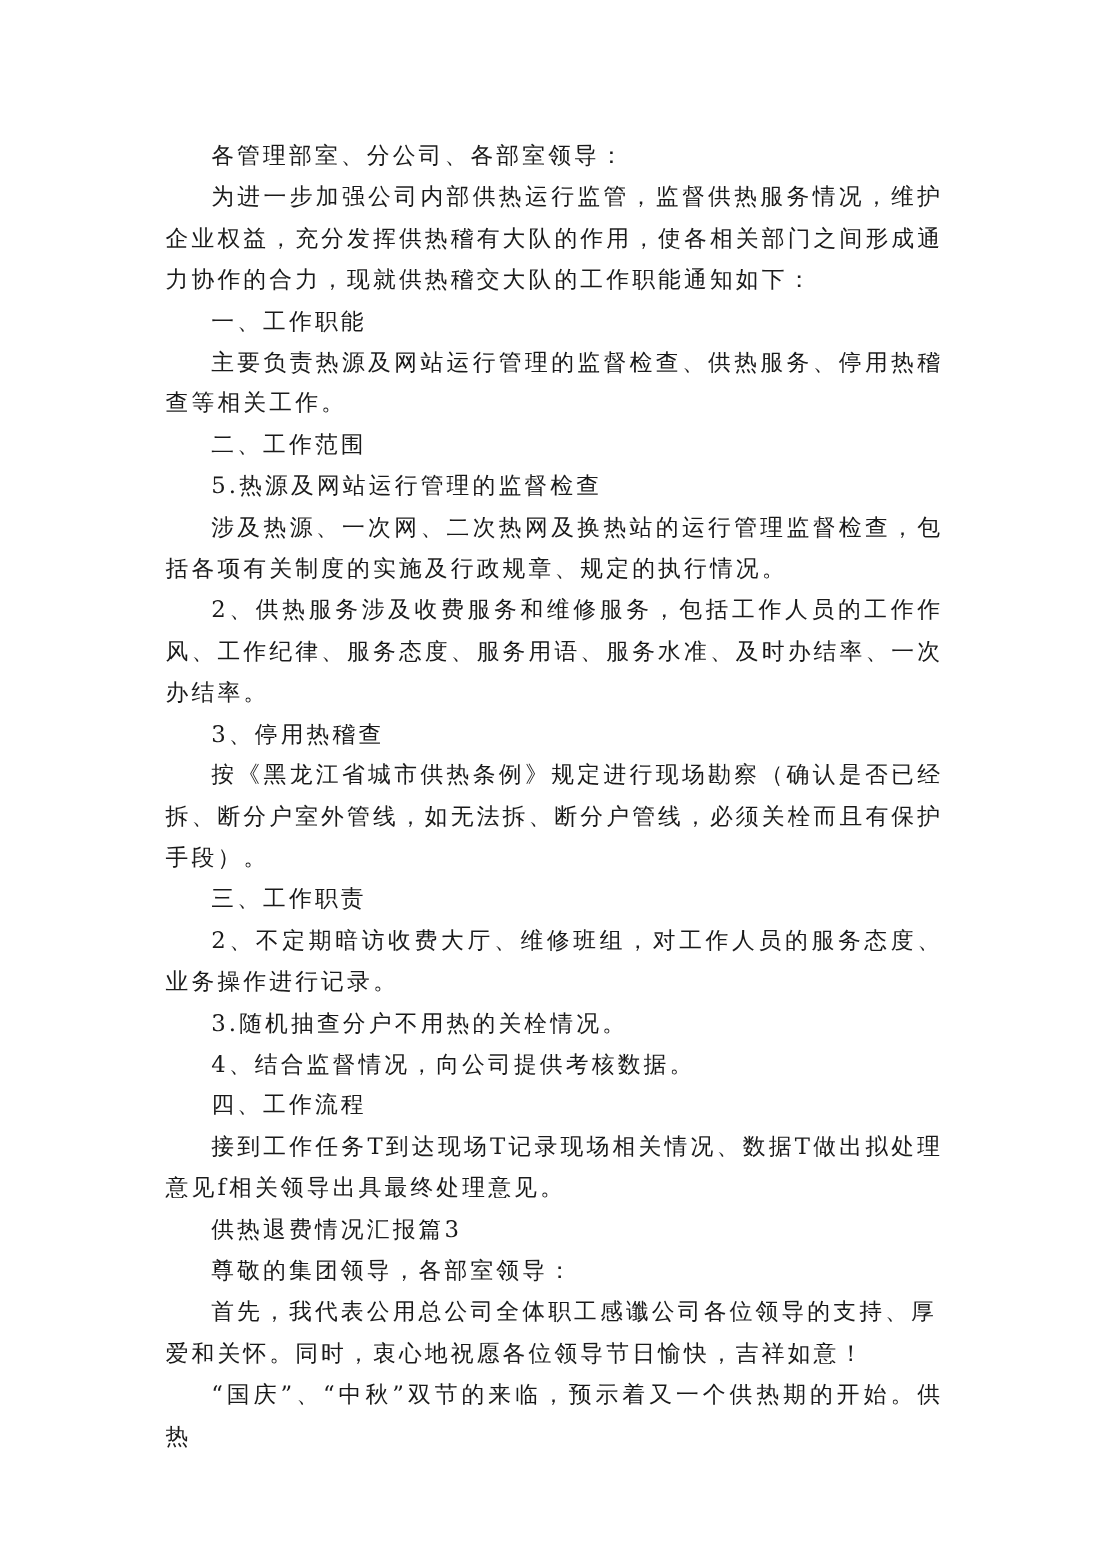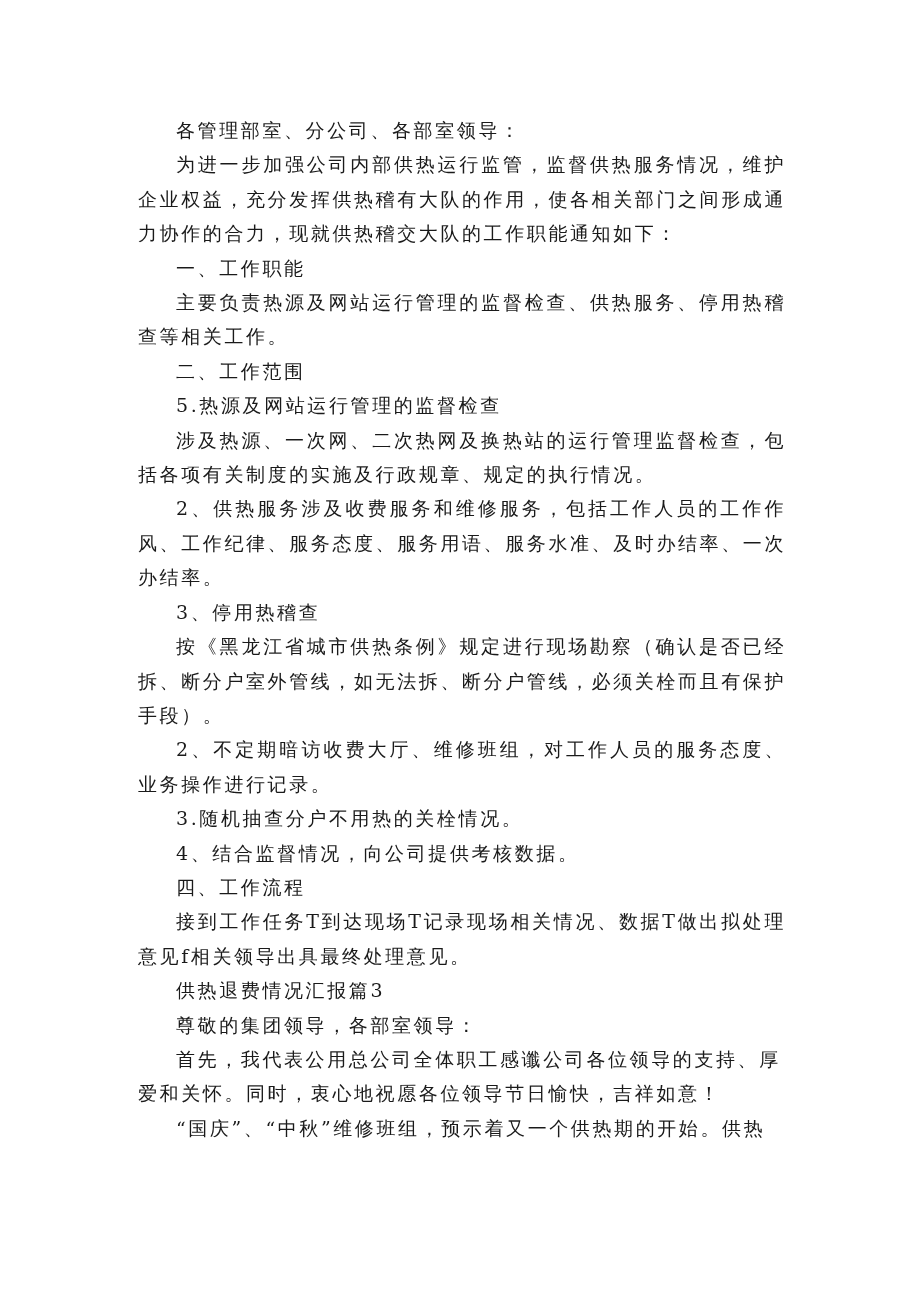--- a/index.html
+++ b/index.html
@@ -52,25 +52,26 @@
   <p class="heading">一、工作职能</p>
   <p class="para indent">主要负责热源及网站运行管理的监督检查、供热服务、停用热稽查等相关工作。</p>
 
   <p class="heading">二、工作范围</p>
   <p class="para indent">5.热源及网站运行管理的监督检查</p>
   <p class="para indent">涉及热源、一次网、二次热网及换热站的运行管理监督检查，包括各项有关制度的实施及行政规章、规定的执行情况。</p>
   <p class="para indent">2、供热服务涉及收费服务和维修服务，包括工作人员的工作作风、工作纪律、服务态度、服务用语、服务水准、及时办结率、一次办结率。</p>
   <p class="para indent">3、停用热稽查</p>
   <p class="para indent">按《黑龙江省城市供热条例》规定进行现场勘察（确认是否已经拆、断分户室外管线，如无法拆、断分户管线，必须关栓而且有保护手段）。</p>
 
+  <p class="heading">三、工作职责</p>
   <p class="para indent">2、不定期暗访收费大厅、维修班组，对工作人员的服务态度、业务操作进行记录。</p>
   <p class="para indent">3.随机抽查分户不用热的关栓情况。</p>
   <p class="para indent">4、结合监督情况，向公司提供考核数据。</p>
 
   <p class="heading">四、工作流程</p>
   <p class="para indent">接到工作任务T到达现场T记录现场相关情况、数据T做出拟处理意见f相关领导出具最终处理意见。</p>
 
   <p class="heading">供热退费情况汇报篇3</p>
   <p class="para indent">尊敬的集团领导，各部室领导：</p>
   <p class="para indent">首先，我代表公用总公司全体职工感谶公司各位领导的支持、厚</p>
   <p class="para">爱和关怀。同时，衷心地祝愿各位领导节日愉快，吉祥如意！</p>
-  <p class="para indent">“国庆”、“中秋”维修班组，预示着又一个供热期的开始。供热</p>
+  <p class="para indent">“国庆”、“中秋”双节的来临，预示着又一个供热期的开始。供热</p>
 </div>
 
 </body></html>

